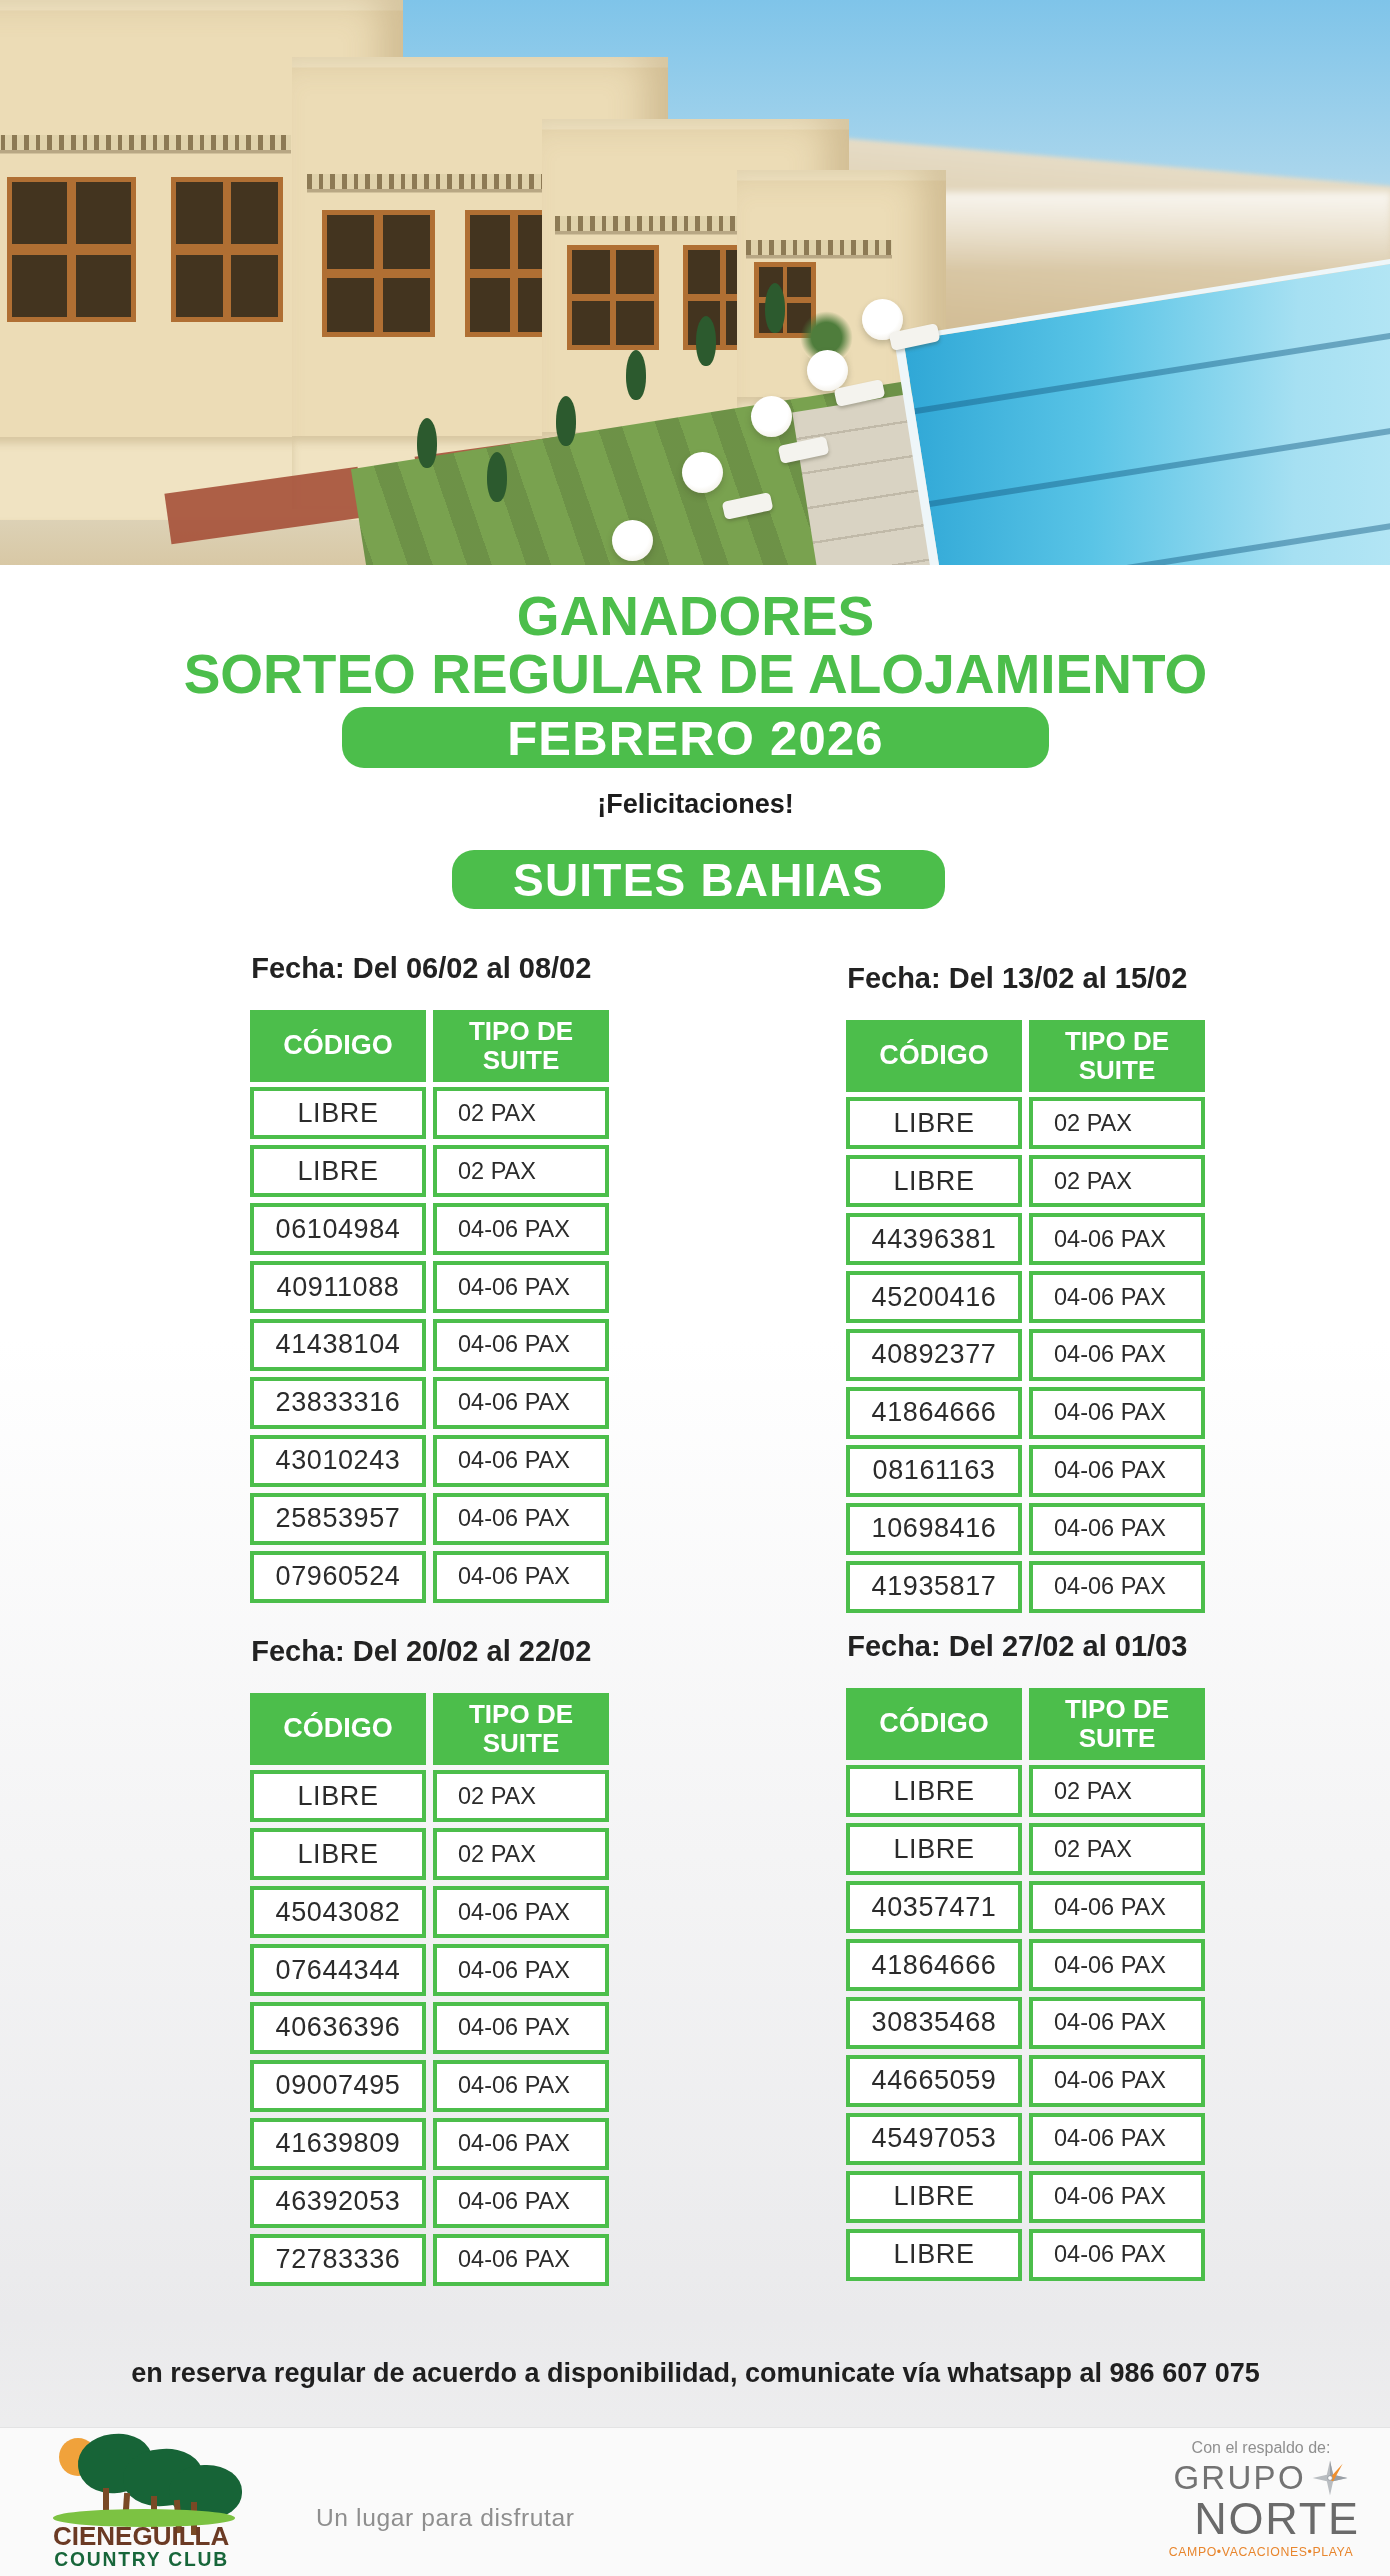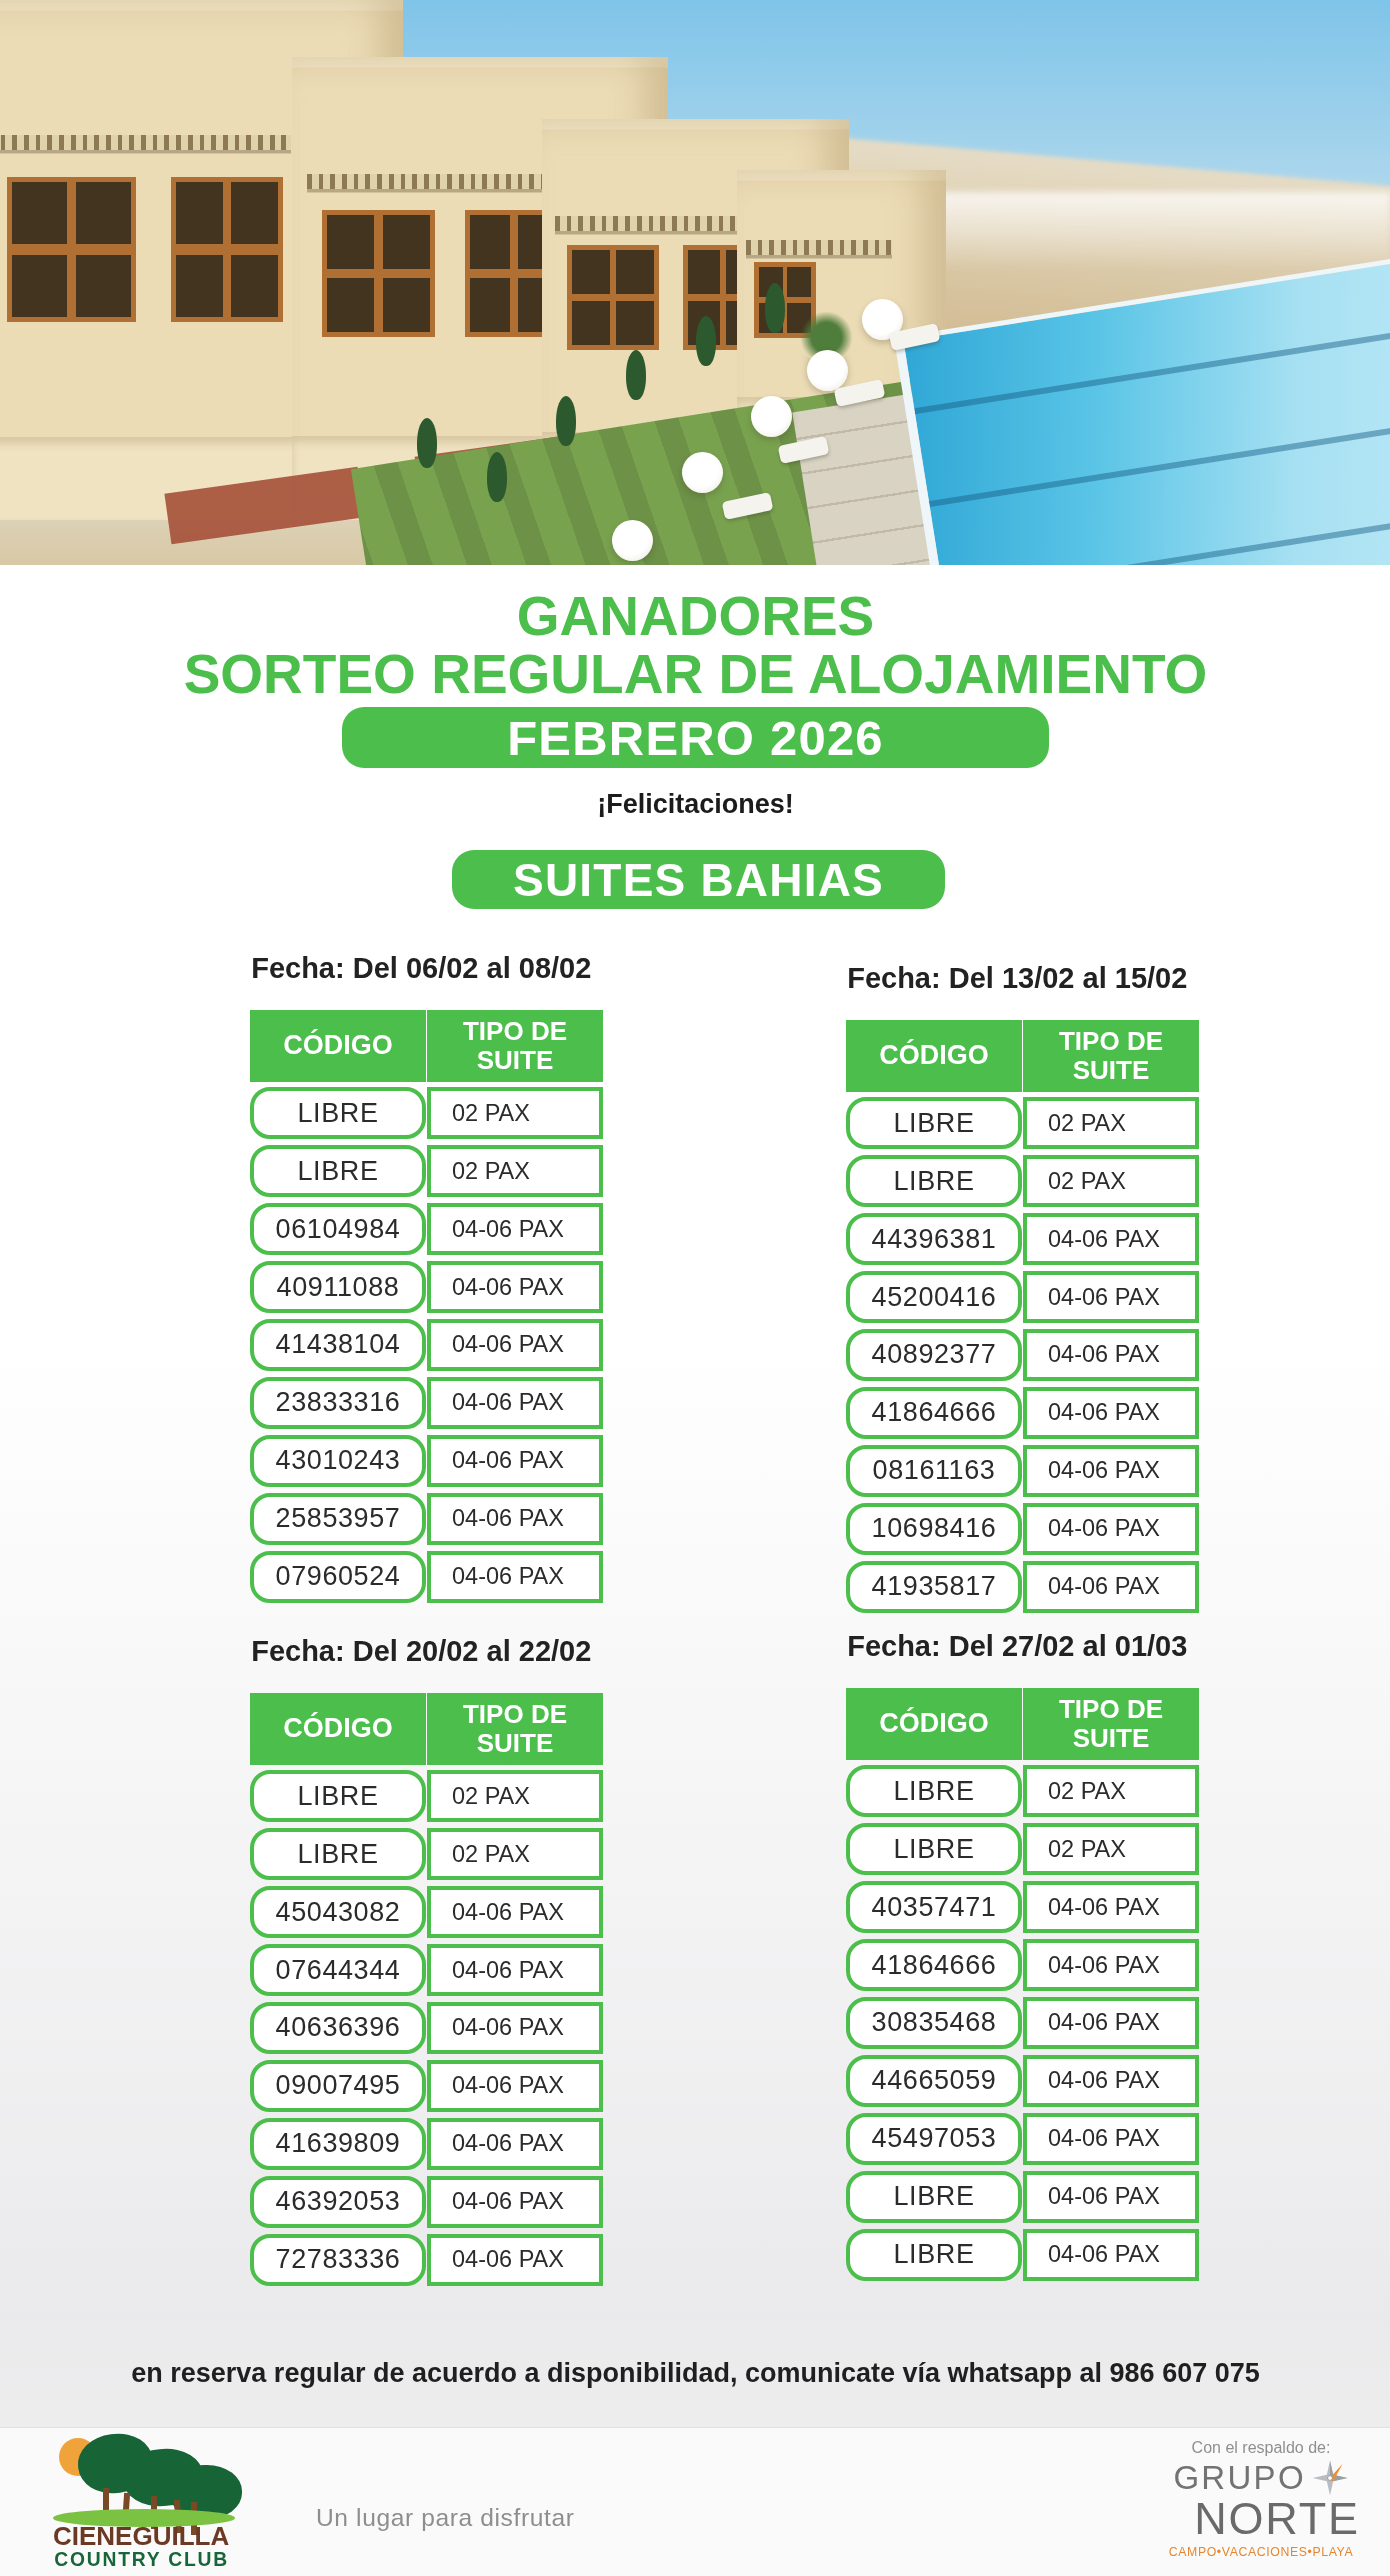--- a/index.html
+++ b/index.html
@@ -48,27 +48,27 @@
     font-size:55px;letter-spacing:0px;line-height:1.0;}
   .title1{top:589px;}
   .title2{top:647px;}
   .pill{position:absolute;background:#4CBE4B;color:#ffffff;font-weight:900;display:flex;align-items:center;justify-content:center;}
   .pill-month{left:342px;top:707px;width:707px;height:61px;border-radius:22px;font-size:49px;letter-spacing:1.2px;}
   .congrats{position:absolute;left:0;top:789px;width:100%;text-align:center;font-size:27px;font-weight:800;color:#1c1c1c;}
   .pill-category{left:452px;top:850px;width:493px;height:59px;border-radius:22px;font-size:46px;letter-spacing:1.2px;}
   
   .tbl{position:absolute;width:387px;padding-left:45px;}
   .tbl .fecha{font-size:29px;font-weight:800;color:#222222;line-height:35px;margin:0 0 23.5px 1.2px;white-space:nowrap;}
-  .thead,.tr{display:flex;gap:1px;}
+  .thead,.tr{display:flex;gap:7px;}
   .th{background:#4CBE4B;color:#ffffff;font-weight:800;height:72px;display:flex;align-items:center;justify-content:center;text-align:center;box-sizing:border-box;}
   .th.c1{width:176px;font-size:27px;}
   .th.c2{width:176px;font-size:26px;line-height:29px;padding:0 8.2px;}
   .tr{margin-top:5.9px;}
   .td{background:#ffffff;border:4.1px solid #4CBE4B;box-sizing:border-box;height:52px;display:flex;align-items:center;color:#2b2b2b;}
-  .td.code{width:176px;justify-content:center;font-size:27px;letter-spacing:0.6px;border-radius:20px;}
+  .td.code{width:176px;justify-content:center;font-size:27px;letter-spacing:0.6px;}
   .td.pax{width:176px;padding-left:21px;font-size:23.5px;}
   .t1{left:205px;top:951px;}
   .t2{left:801px;top:961px;}
   .t3{left:205px;top:1634px;}
   .t4{left:801px;top:1629px;}
   
   .note{position:absolute;left:0;top:2303px;width:100%;text-align:center;font-size:27px;font-weight:800;color:#1f1f1f;line-height:47px;}
   
   .footer-strip{position:absolute;left:0;top:2427px;width:100%;height:149px;background:#fafafa;border-top:1.2px solid #e3e3e4;}
   .club-logo{position:absolute;left:53px;top:2434px;width:199px;height:138px;}

